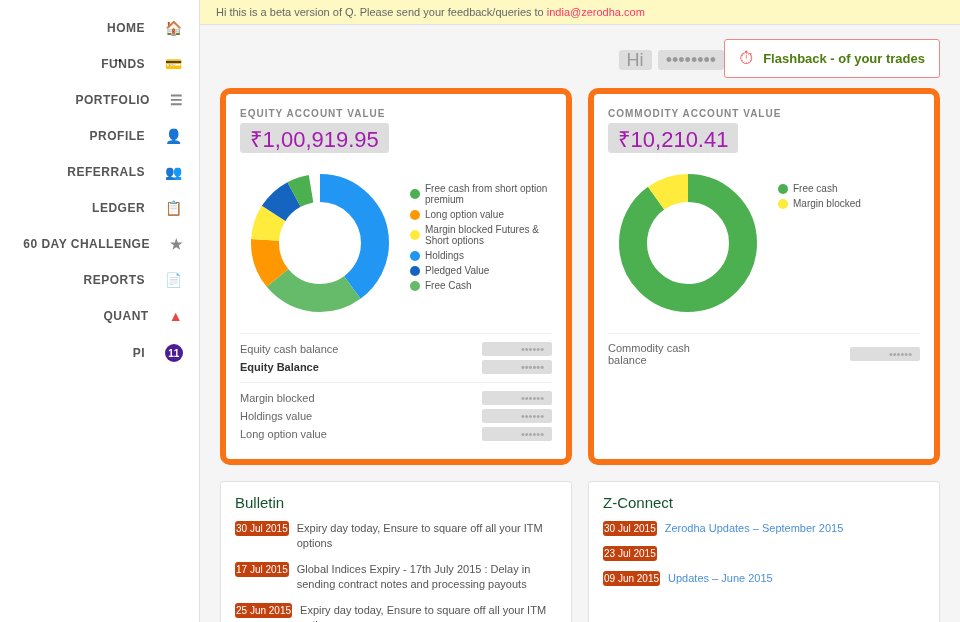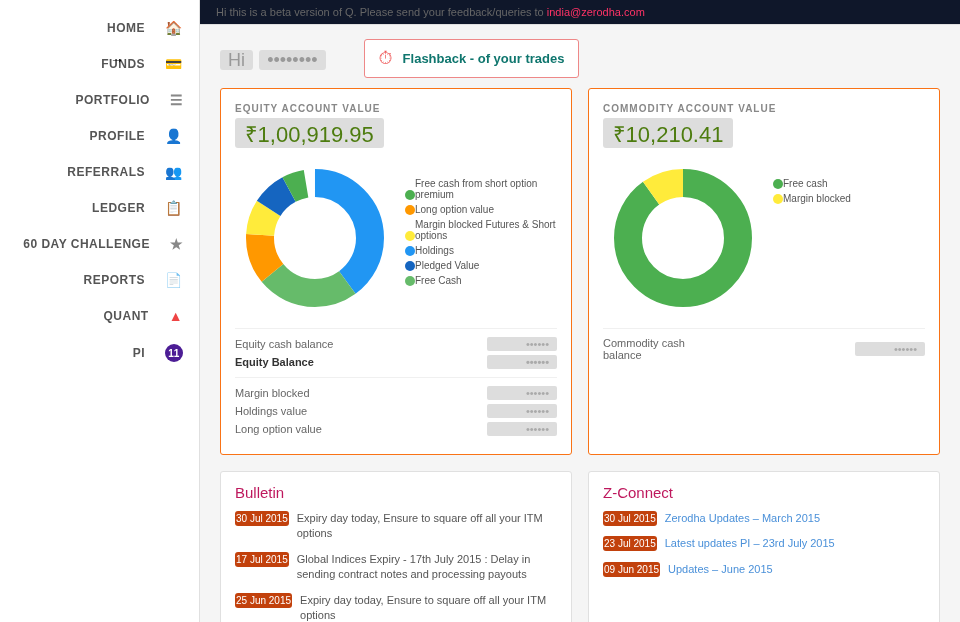--- a/index.html
+++ b/index.html
@@ -70,36 +70,35 @@
     #main {
       flex: 1;
       display: flex;
       flex-direction: column;
       overflow-y: auto;
       background: #f5f5f5;
     }
 
     
     #topbar {
-      background: #0f172a;
+      background: #fef9c3;
       padding: 6px 16px;
       font-size: 11px;
       color: #666;
       border-bottom: 1px solid #e0e0e0;
     }
     #topbar a { color: #f36; text-decoration: none; }
 
     
     #hi-section {
       display: flex;
       align-items: center;
-      justify-content: flex-start;
+      justify-content: flex-end;
       padding: 14px 20px 10px 20px;
       background: #f5f5f5;
-      gap: 38px;
     }
     #hi-name {
       font-size: 22px;
       font-weight: 300;
       color: #333;
     }
     #hi-name span { color: #999; background: #ddd; border-radius: 3px; padding: 0 8px; font-size: 18px; }
 
     
     #flashback-banner {
@@ -109,65 +108,65 @@
       display: flex;
       align-items: center;
       gap: 10px;
       border-radius: 3px;
     }
     #flashback-banner .fb-icon {
       color: #e55;
       font-size: 18px;
     }
     #flashback-banner .fb-text-top { font-size: 11px; color: #666; }
-    #flashback-banner .fb-text-bottom { font-size: 13px; color: #0f766e; font-weight: bold; }
+    #flashback-banner .fb-text-bottom { font-size: 13px; color: #4d7c0f; font-weight: bold; }
 
     
     #content {
       display: flex;
       gap: 16px;
       padding: 0 20px 16px 20px;
       flex: 1;
     }
 
     
     .account-panel {
       background: #fff;
-      border: 1px solid #f97316;
-      border-radius: 3px;
+      border: 6px solid #f97316;
+      border-radius: 10px;
       flex: 1;
       padding: 14px;
     }
     .panel-title {
       font-size: 10px;
       font-weight: bold;
       color: #888;
       letter-spacing: 1px;
       text-transform: uppercase;
       margin-bottom: 4px;
     }
     .panel-value {
       font-size: 22px;
       font-weight: 300;
-      color: #4d7c0f;
+      color: #a21caf;
       margin-bottom: 10px;
       background: #ddd;
       border-radius: 3px;
       display: inline-block;
       padding: 0 10px;
       min-width: 120px;
     }
     .panel-body {
       display: flex;
       gap: 10px;
       align-items: flex-start;
     }
     .donut-container { position: relative; width: 160px; height: 160px; flex-shrink: 0; }
     .legend { font-size: 10px; color: #555; padding-top: 20px; }
-    .legend-item { display: flex; align-items: flex-end; margin-bottom: 4px; }
+    .legend-item { display: flex; align-items: center; gap: 5px; margin-bottom: 4px; }
     .legend-dot { width: 10px; height: 10px; border-radius: 50%; flex-shrink: 0; }
 
     
     .balance-section { margin-top: 10px; border-top: 1px solid #f0f0f0; padding-top: 8px; }
     .balance-row { display: flex; justify-content: space-between; align-items: center; margin-bottom: 4px; font-size: 11px; color: #666; }
     .balance-row.bold { font-weight: bold; color: #333; }
     .balance-val { background: #ddd; border-radius: 2px; padding: 1px 8px; font-size: 11px; color: #aaa; min-width: 70px; text-align: right; }
 
     
     #bottom-section {
@@ -175,21 +174,21 @@
       gap: 16px;
       padding: 0 20px 16px 20px;
     }
     .bottom-panel {
       background: #fff;
       border: 1px solid #e0e0e0;
       border-radius: 3px;
       flex: 1;
       padding: 12px 14px;
     }
-    .bottom-panel-title { font-size: 15px; font-weight: 400; color: #be185d; margin-bottom: 10px; }
+    .bottom-panel-title { font-size: 15px; font-weight: 400; color: #14532d; margin-bottom: 10px; }
     .bulletin-item { display: flex; align-items: flex-start; gap: 8px; margin-bottom: 10px; }
     .date-badge {
       background: #c2410c;
       color: #fff;
       border-radius: 3px;
       padding: 2px 1px;
       font-size: 10px;
       white-space: nowrap;
       flex-shrink: 0;
     }
@@ -390,25 +389,24 @@
       <div class="bulletin-item">
         <span class="date-badge">25 Jun 2015</span>
         <span class="bulletin-text">Expiry day today, Ensure to square off all your ITM options</span>
       </div>
     </div>
 
     <div class="bottom-panel">
       <div class="bottom-panel-title">Z-Connect</div>
       <div class="zconnect-item">
         <span class="date-badge">30 Jul 2015</span>
-        <span class="zconnect-text">Zerodha Updates – March 2015</span>
+        <span class="zconnect-text">Zerodha Updates – September 2015</span>
       </div>
       <div class="zconnect-item">
         <span class="date-badge">23 Jul 2015</span>
-        <span class="zconnect-text">Latest updates PI – 23rd July 2015</span>
       </div>
       <div class="zconnect-item">
         <span class="date-badge">09 Jun 2015</span>
         <span class="zconnect-text">Updates – June 2015</span>
       </div>
     </div>
   </div>
 
 </div>
 

